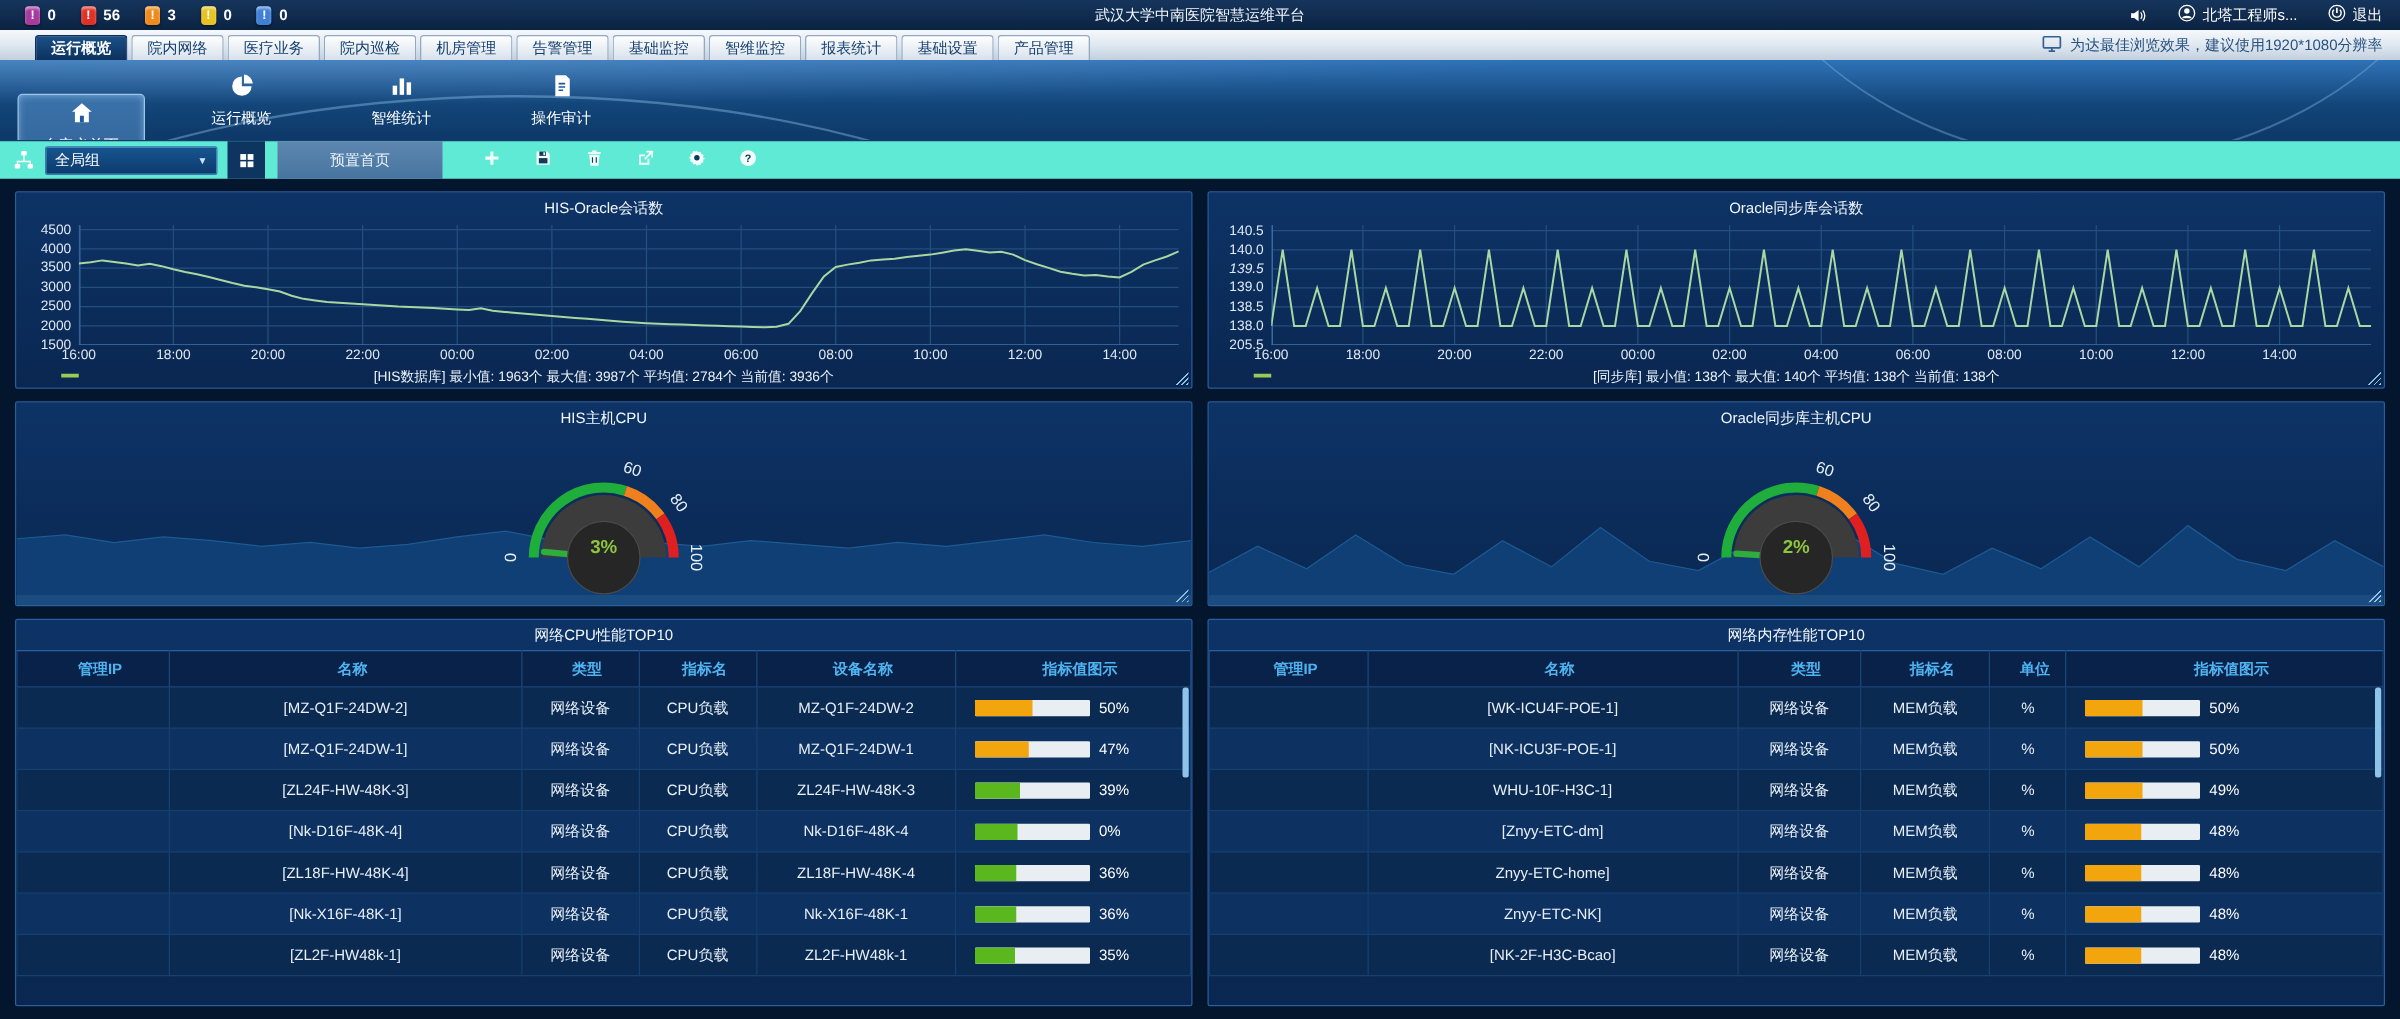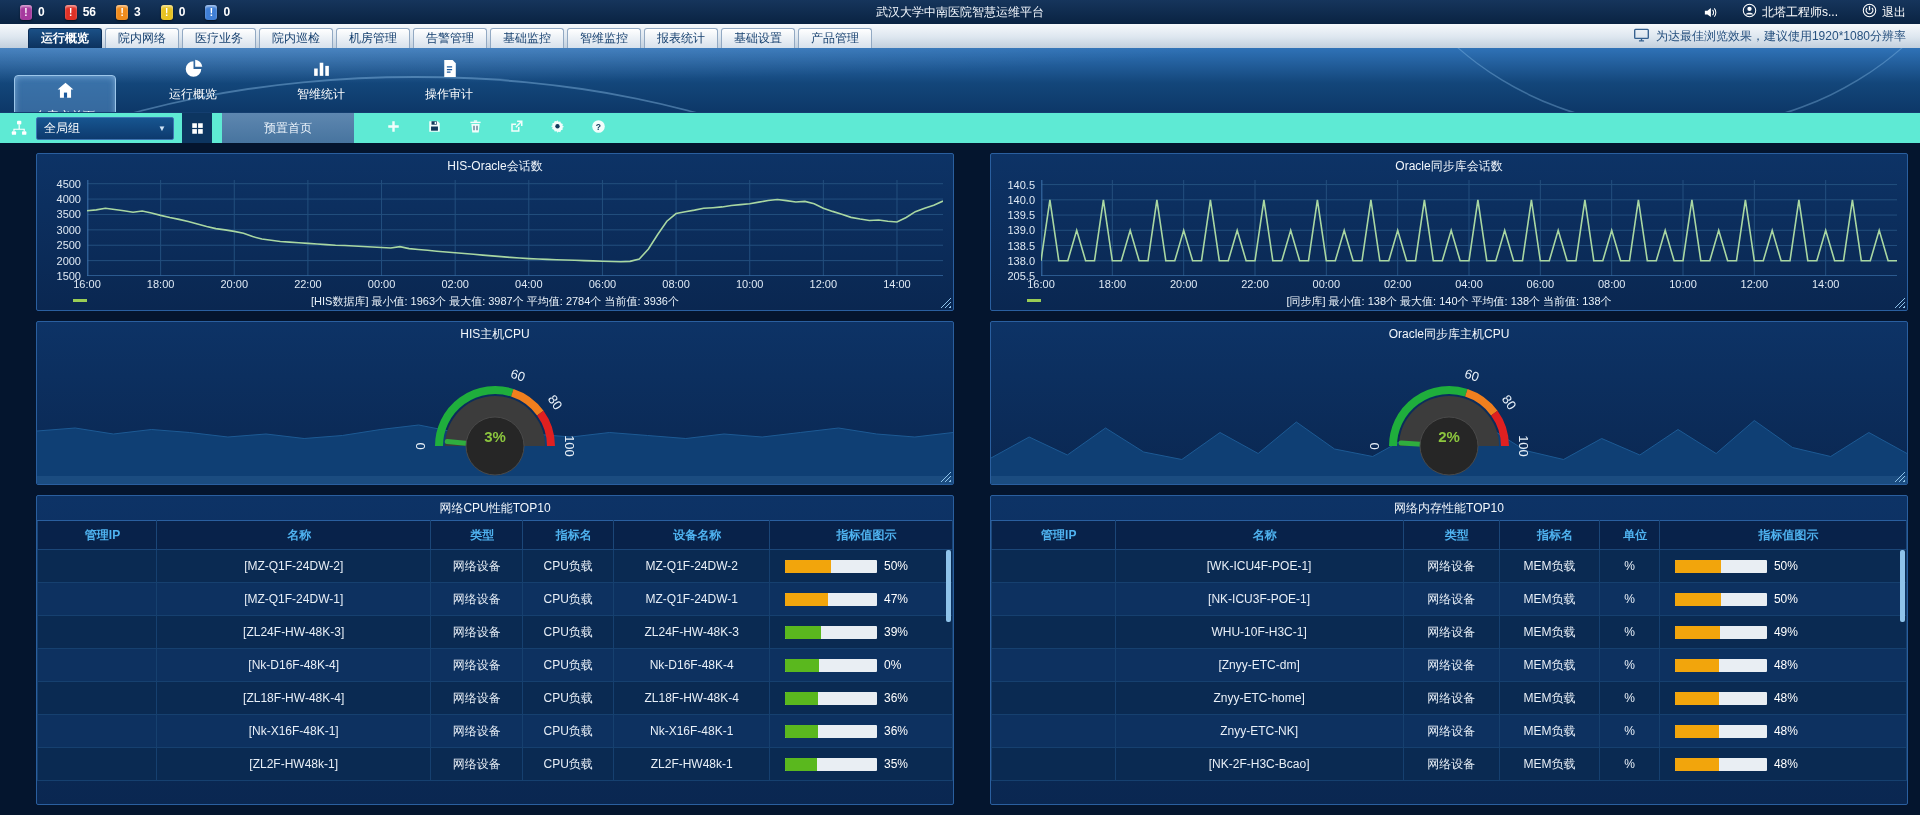--- a/index.html
+++ b/index.html
@@ -56,21 +56,21 @@
     justify-content:center;cursor:pointer;}
   .page-tab{height:30px;width:132px;margin-left:10px;background:linear-gradient(180deg,#5e87b0,#47749f);
     color:#eaf2fa;display:flex;align-items:center;justify-content:center;cursor:pointer;}
   .tb-actions{display:flex;align-items:center;gap:26px;margin-left:32px;}
   .tb-action{cursor:pointer;display:flex;opacity:.92;}
 
   
   .content{flex:1;display:grid;grid-template-columns:1fr 1fr;grid-template-rows:158px 164px 1fr;
     gap:10px 12px;padding:10px 12px;min-height:0;}
   .panel{position:relative;border:1px solid #2a5f9f;border-radius:2px;overflow:hidden;
-    background:linear-gradient(180deg,#0d3366 0%,#0a2751 100%);display:flex;flex-direction:column;margin-left:24px;}
+    background:linear-gradient(180deg,#0d3366 0%,#0a2751 100%);display:flex;flex-direction:column;}
   .panel-title{flex:0 0 20px;margin:0;padding-top:4px;text-align:center;color:#f2f7fc;
     font-size:12px;font-weight:normal;}
 
   
   .chart-wrap{flex:1;display:flex;flex-direction:column;min-height:0;padding:2px 10px 0 6px;}
   .chart-main{flex:1;display:flex;min-height:0;}
   .y-axis{width:44px;position:relative;font-size:11px;color:#dfe9f4;}
   .y-axis span{position:absolute;right:6px;white-space:nowrap;}
   .plot{flex:1;position:relative;}
   .plot svg{position:absolute;inset:0;width:100%;height:100%;}
@@ -347,21 +347,21 @@
       <div class="grip"></div>
     </section>
 
     <section class="panel chart-panel">
       <h3 class="panel-title">Oracle同步库会话数</h3>
       <div class="chart-wrap">
           <div class="chart-main">
             <div class="y-axis">
               <span style="top: calc(4.7619% - 6px);">140.5</span>
               <span style="top: calc(20.6349% - 6px);">140.0</span>
-              <span style="top: calc(36.5079% - 6px);">139.5</span>
+              <span style="top: calc(36.5079% - 6px); font-style: italic;">139.5</span>
               <span style="top: calc(52.381% - 6px);">139.0</span>
               <span style="top: calc(68.254% - 6px);">138.5</span>
               <span style="top: calc(84.127% - 6px);">138.0</span>
               <span style="top: calc(100% - 6px);">205.5</span>
             </div>
             <div class="plot">
               <svg viewBox="0 0 1000 1000" preserveAspectRatio="none">
                 <line x1="0" y1="47.61904761904934" x2="1000" y2="47.61904761904934" stroke="#234f7e" stroke-width="1" vector-effect="non-scaling-stroke"></line>
                 <line x1="0" y1="206.34920634920778" x2="1000" y2="206.34920634920778" stroke="#234f7e" stroke-width="1" vector-effect="non-scaling-stroke"></line>
                 <line x1="0" y1="365.0793650793662" x2="1000" y2="365.0793650793662" stroke="#234f7e" stroke-width="1" vector-effect="non-scaling-stroke"></line>

